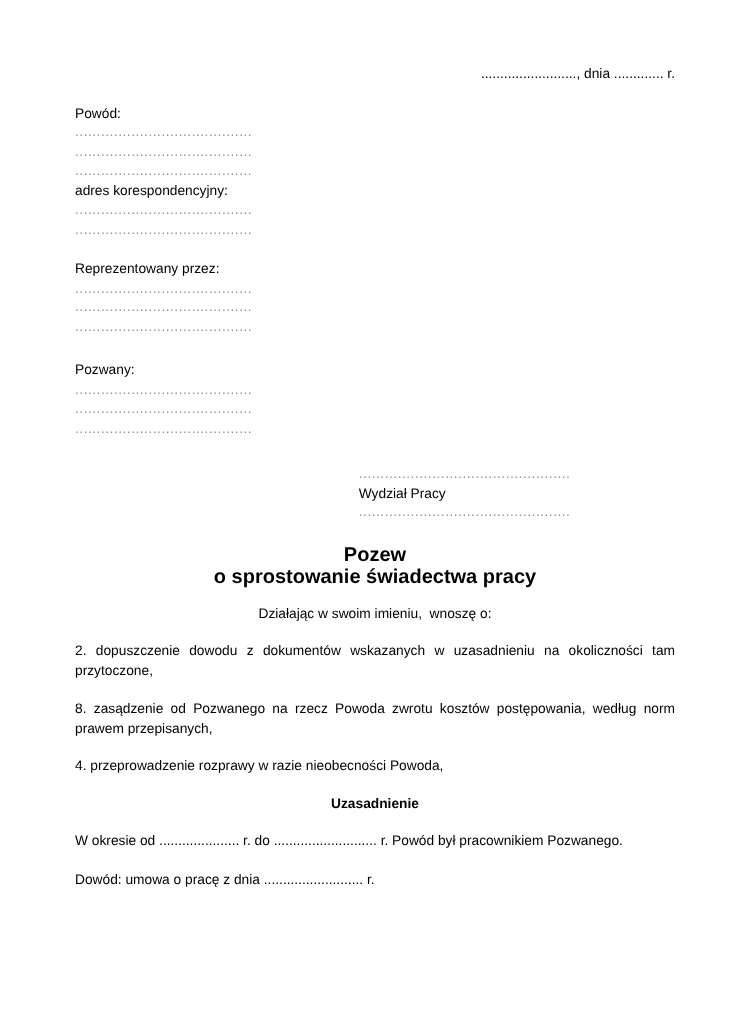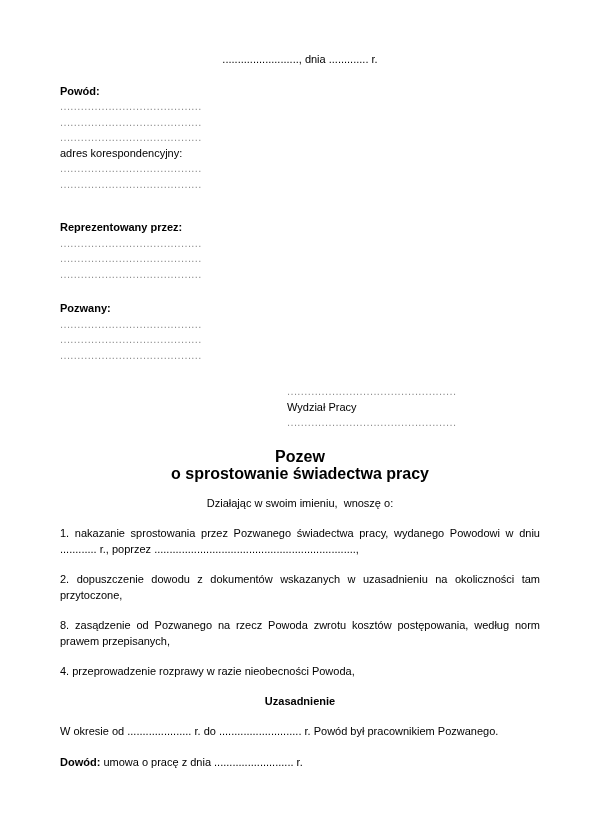--- a/index.html
+++ b/index.html
@@ -8,30 +8,30 @@
     width:600px; height:825px;
     background:#ffffff;
     box-sizing:border-box;
     padding:52px 60px 0 60px;
     font-family:"Liberation Sans","DejaVu Sans",sans-serif;
     font-size:11px;
     line-height:15.5px;
     color:#000000;
     overflow:hidden;
   }
-  .bold { font-weight:bold; }
-  .date-line { text-align:center; }
+  .bold { font-weight:normal; }
+  .date-line { text-align:right; }
   .dots {
     color:#8f8f8f;
     letter-spacing:0.4px;
     white-space:nowrap;
     overflow:hidden;
   }
   .sec-plaintiff { margin-top:16px; }
-  .sec-representative { margin-top:28px; }
+  .sec-representative { margin-top:16px; }
   .sec-defendant { margin-top:19px; }
   .court-block { margin-top:21px; margin-left:227px; }
   .title-block {
     margin-top:17px;
     text-align:center;
     font-weight:bold;
     font-size:16px;
     line-height:17px;
   }
   .intro { margin-top:14px; white-space:pre-wrap;text-align:center; }
@@ -81,21 +81,20 @@
     <div class="dots">.................................................</div>
   </div>
 
   <div class="title-block">
     <div>Pozew</div>
     <div>o sprostowanie świadectwa pracy</div>
   </div>
 
   <div class="intro">Działając w swoim imieniu,  wnoszę o:</div>
 
-  <div class="petition">1. nakazanie sprostowania przez Pozwanego świadectwa pracy, wydanego Powodowi w dniu ............ r., poprzez ..................................................................,</div>
   <div class="petition">2. dopuszczenie dowodu z dokumentów wskazanych w uzasadnieniu na okoliczności tam przytoczone,</div>
   <div class="petition">8. zasądzenie od Pozwanego na rzecz Powoda zwrotu kosztów postępowania, według norm prawem przepisanych,</div>
   <div class="petition">4. przeprowadzenie rozprawy w razie nieobecności Powoda,</div>
 
   <div class="heading-center">Uzasadnienie</div>
 
   <div class="just-para">W okresie od ..................... r. do ........................... r. Powód był pracownikiem Pozwanego.</div>
 
   <div class="evidence"><span class="bold">Dowód:</span><span> umowa o pracę z dnia .......................... r.</span></div>
 

